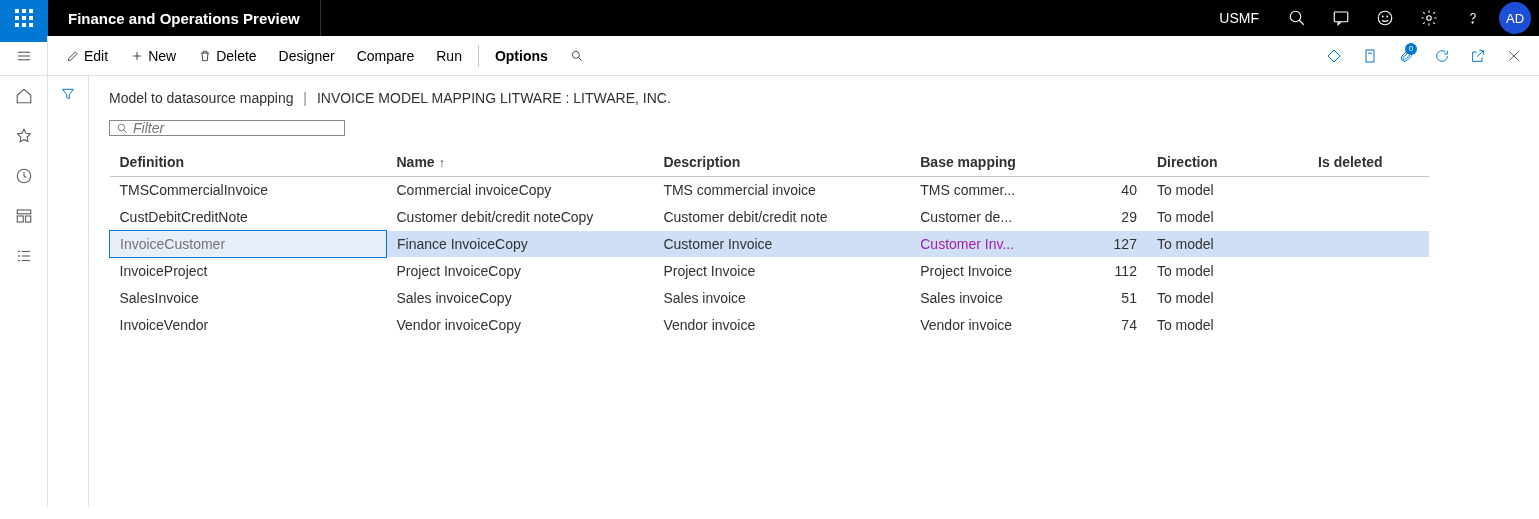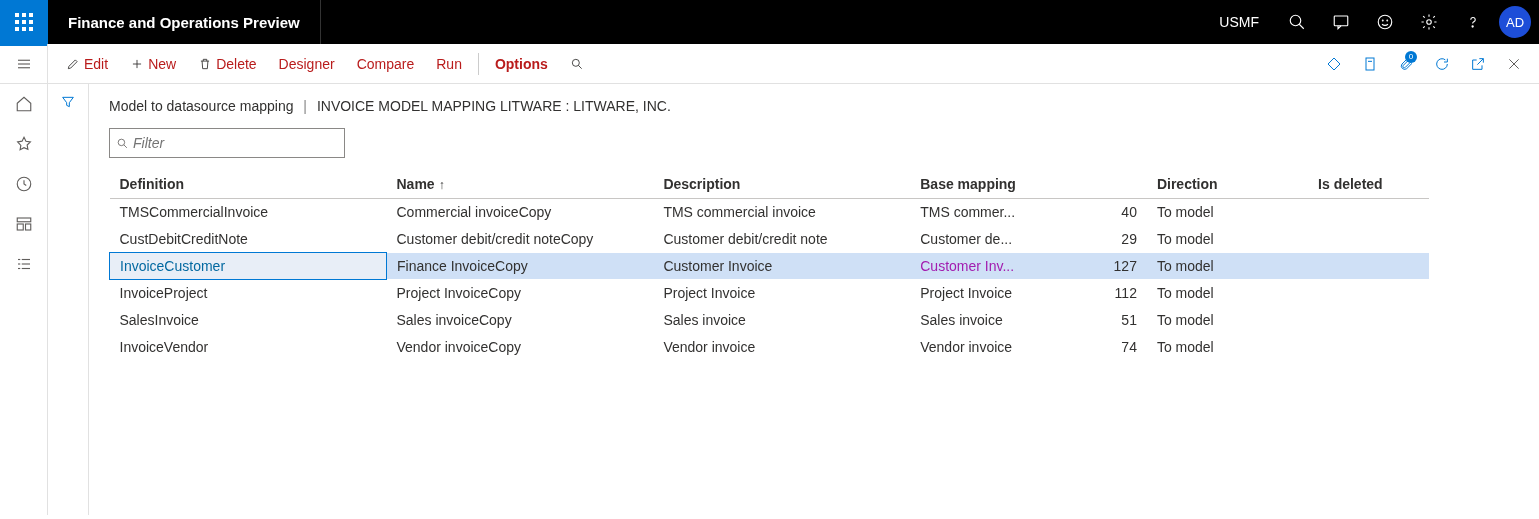--- a/index.html
+++ b/index.html
@@ -1,64 +1,64 @@
 <!DOCTYPE html>
 <html><head>
 <meta charset="utf-8">
 <style>
 * { box-sizing: border-box; margin: 0; padding: 0; }
 body { font-family: "Segoe UI", Arial, sans-serif; font-size: 14px; color: #323130; background: #fff; overflow: hidden; }
 
-.top-bar { height: 44px; background: #000; display: flex; align-items: center; color: #fff; }
+.top-bar { height: 36px; background: #000; display: flex; align-items: center; color: #fff; }
 .app-launcher { width: 48px; height: 48px; background: #0078d4; display: flex; align-items: center; justify-content: center; cursor: pointer; }
 .app-launcher svg { width: 18px; height: 18px; }
 .app-title { padding: 0 20px; font-size: 15px; font-weight: 600; border-right: 1px solid #333; height: 100%; display: flex; align-items: center; }
 .top-spacer { flex: 1; }
 .company-code { padding: 0 16px; font-size: 14px; }
 .top-icon { width: 44px; height: 48px; display: flex; align-items: center; justify-content: center; cursor: pointer; }
 .top-icon svg { width: 18px; height: 18px; stroke: #fff; fill: none; stroke-width: 1.5; }
 .avatar { width: 32px; height: 32px; border-radius: 50%; background: #1d4ed8; display: flex; align-items: center; justify-content: center; font-size: 13px; margin: 0 8px 0 4px; color:#fff; cursor:pointer; }
 
 .shell { display: flex; height: calc(100vh - 48px); }
 .nav-rail { width: 48px; border-right: 1px solid #e1e1e1; display: flex; flex-direction: column; align-items: center; padding-top: 0; }
 .nav-btn { width: 48px; height: 40px; display: flex; align-items: center; justify-content: center; cursor: pointer; }
 .nav-btn svg { width: 18px; height: 18px; stroke: #605e5c; fill: none; stroke-width: 1.5; }
 .nav-btn:first-child { border-bottom: 1px solid #e1e1e1; }
 
 .action-bar { height: 40px; border-bottom: 1px solid #e1e1e1; display: flex; align-items: center; padding: 0 10px; gap: 6px; }
-.action-btn { display: flex; align-items: center; gap: 4px; padding: 4px 8px; cursor: pointer; color: #b91c1c; font-size: 14px; }
+.action-btn { display: flex; align-items: center; gap: 4px; padding: 4px 8px; cursor: pointer; color: #000000; font-size: 14px; }
 .action-btn svg { width: 14px; height: 14px; stroke: #323130; fill: none; stroke-width: 1.5; }
 .action-btn.bold { font-weight: 600; }
 .divider { width: 1px; height: 22px; background: #ccc; margin: 0 2px; }
 .action-spacer { flex: 1; }
 .icon-btn { width: 30px; height: 30px; display: flex; align-items: center; justify-content: center; cursor: pointer; position: relative; }
 .icon-btn svg { width: 16px; height: 16px; stroke: #0078d4; fill: none; stroke-width: 1.5; }
 .icon-btn.gray svg { stroke: #605e5c; }
 .badge-dot { position: absolute; top: 2px; right: 4px; width: 12px; height: 12px; border-radius: 50%; background: #0078d4; color: #fff; font-size: 8px; display: flex; align-items: center; justify-content: center; }
 
 .content-wrap { flex: 1; display: flex; flex-direction: column; }
 .content-body { flex: 1; display: flex; overflow: hidden; }
 .filter-rail { width: 40px; display: flex; justify-content: center; padding-top: 10px; }
 .filter-rail svg { width: 16px; height: 16px; stroke: #0078d4; fill: none; stroke-width: 1.5; }
 
 .main-pane { flex: 1; padding: 14px 20px; overflow: auto; border-left:1px solid #e1e1e1; }
 .breadcrumb { font-size: 14px; color: #323130; margin-bottom: 14px; }
 .breadcrumb .sep { color: #888; padding: 0 6px; }
 
-.filter-box { width: 236px; height: 30px; border: 1px solid #8a8886; display: flex; align-items: center; padding: 0 6px; gap: 4px; margin-bottom: 12px; }
+.filter-box { width: 236px; height: 16px; border: 1px solid #8a8886; display: flex; align-items: center; padding: 0 6px; gap: 4px; margin-bottom: 12px; }
 .filter-box svg { width: 13px; height: 13px; stroke: #605e5c; fill: none; stroke-width: 1.5; }
 .filter-box input { border: none; outline: none; flex: 1; font-size: 14px; font-style: italic; color: #605e5c; background:transparent; }
 
 table.grid { width: 100%; max-width: 1320px; border-collapse: collapse; font-size: 14px; }
 .grid th { text-align: left; font-weight: 700; color: #323130; padding: 6px 10px; border-bottom: 1px solid #c8c6c4; white-space: nowrap; cursor:pointer; }
 .grid th.sorted::after { content: "↑"; font-size: 12px; margin-left: 4px; }
 .grid td { padding: 5px 10px; white-space: nowrap; overflow: hidden; text-overflow: ellipsis; }
 .grid tr.row td { border-top: 1px solid transparent; margin-top: 8px; }
 .grid tr.sel { background: #cfe0f6; }
-.grid tr.sel td.defcell { border: 1px solid #0078d4; background: #e8eef7; color: #0369a1; }
+.grid tr.sel td.defcell { border: 1px solid #0078d4; background: #e8eef7; color: #737373; }
 .grid tr.sel td.link { color: #a21caf; }
 .grid td.num { text-align: right; }
 
 .col-def { width: 275px; }
 .col-name { width: 265px; }
 .col-desc { width: 255px; }
 .col-base { width: 180px; max-width:180px; }
 .col-num { width: 55px; }
 .col-dir { width: 160px; }
 .col-del { width: 120px; }

